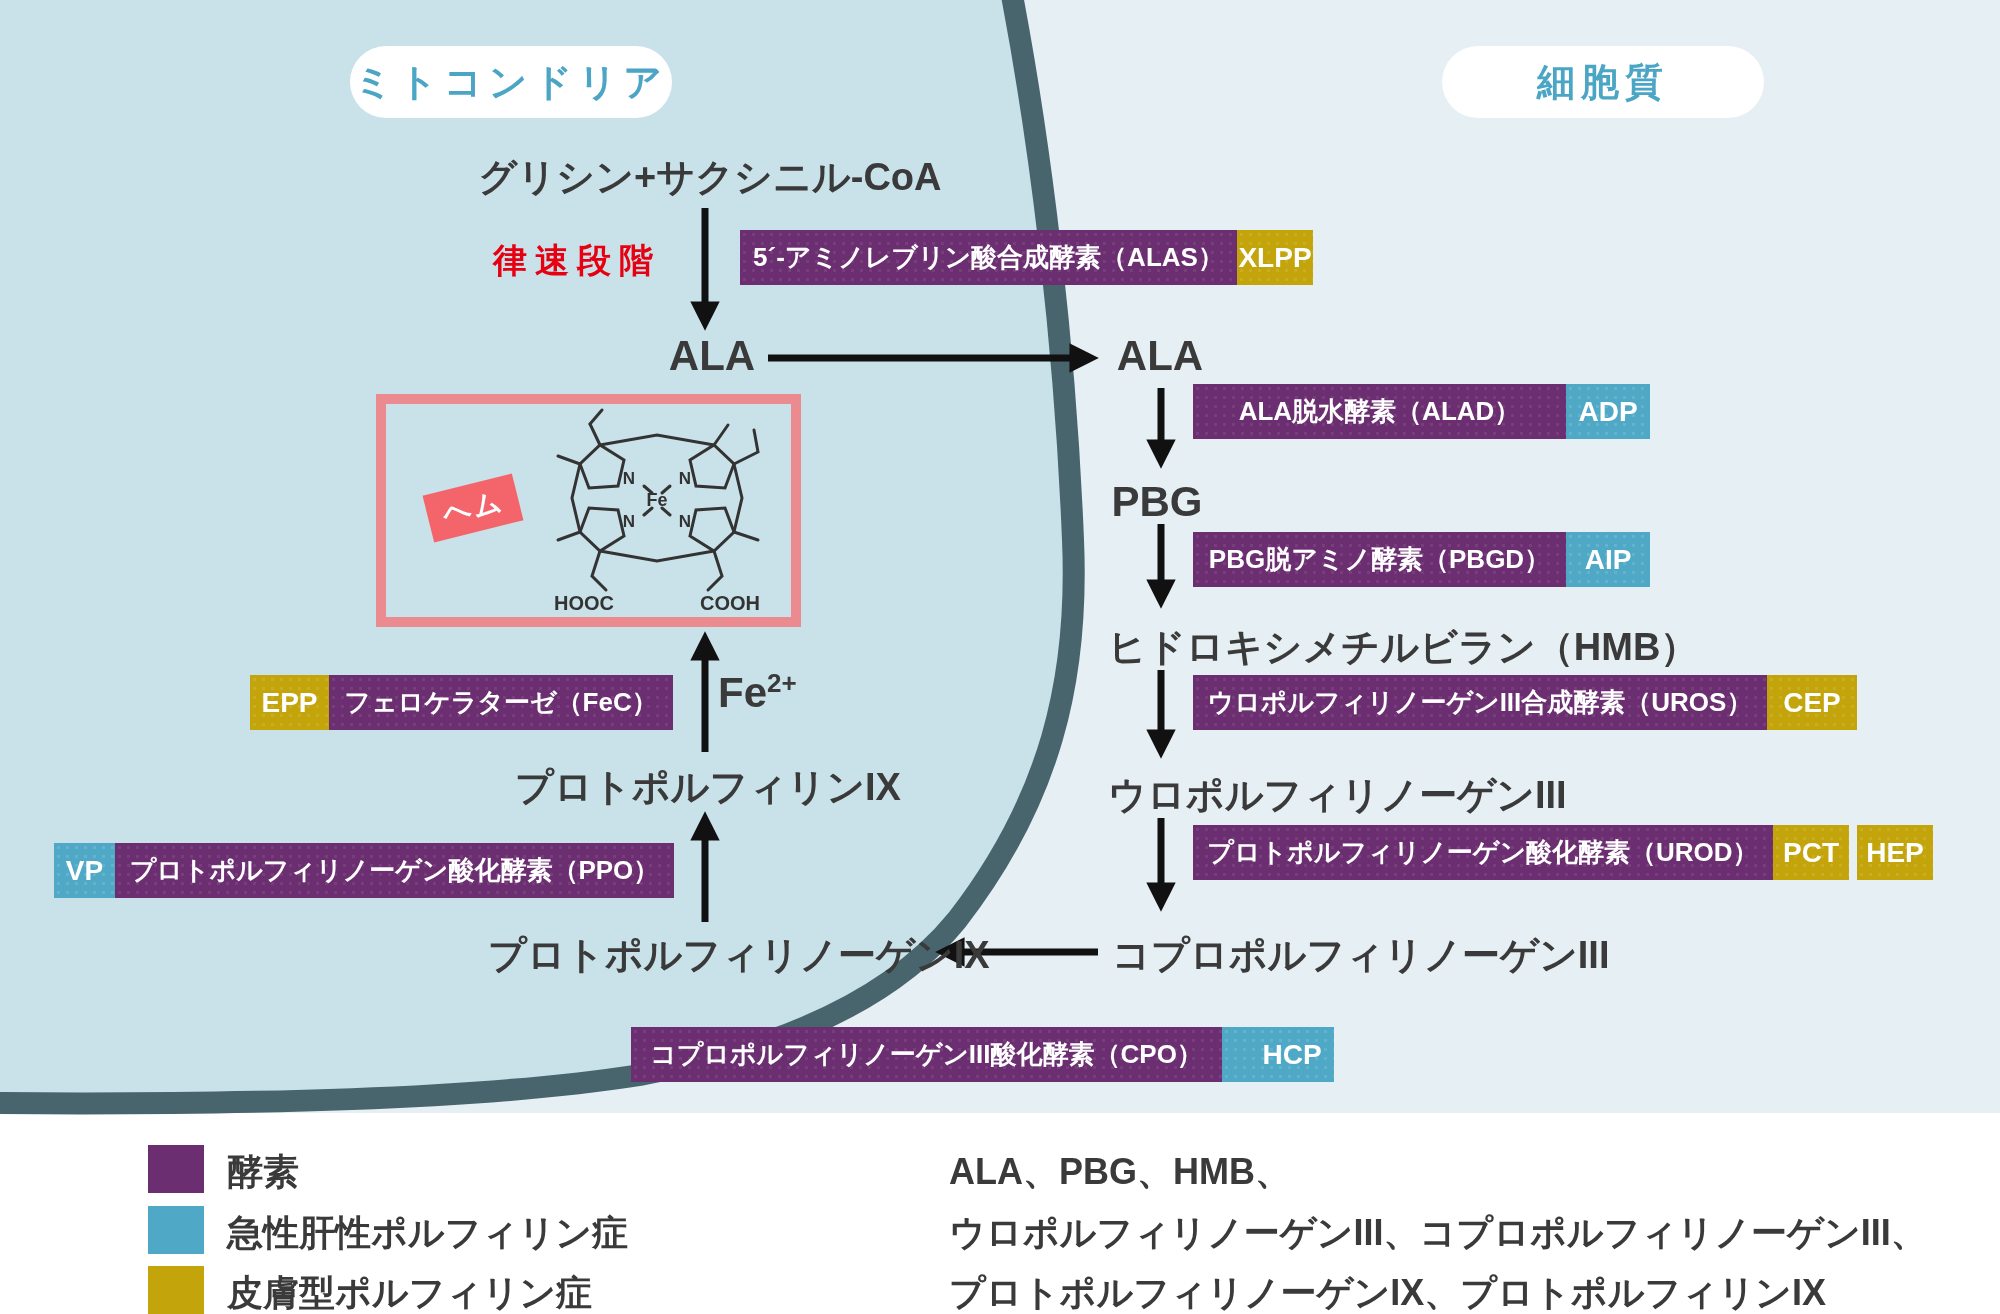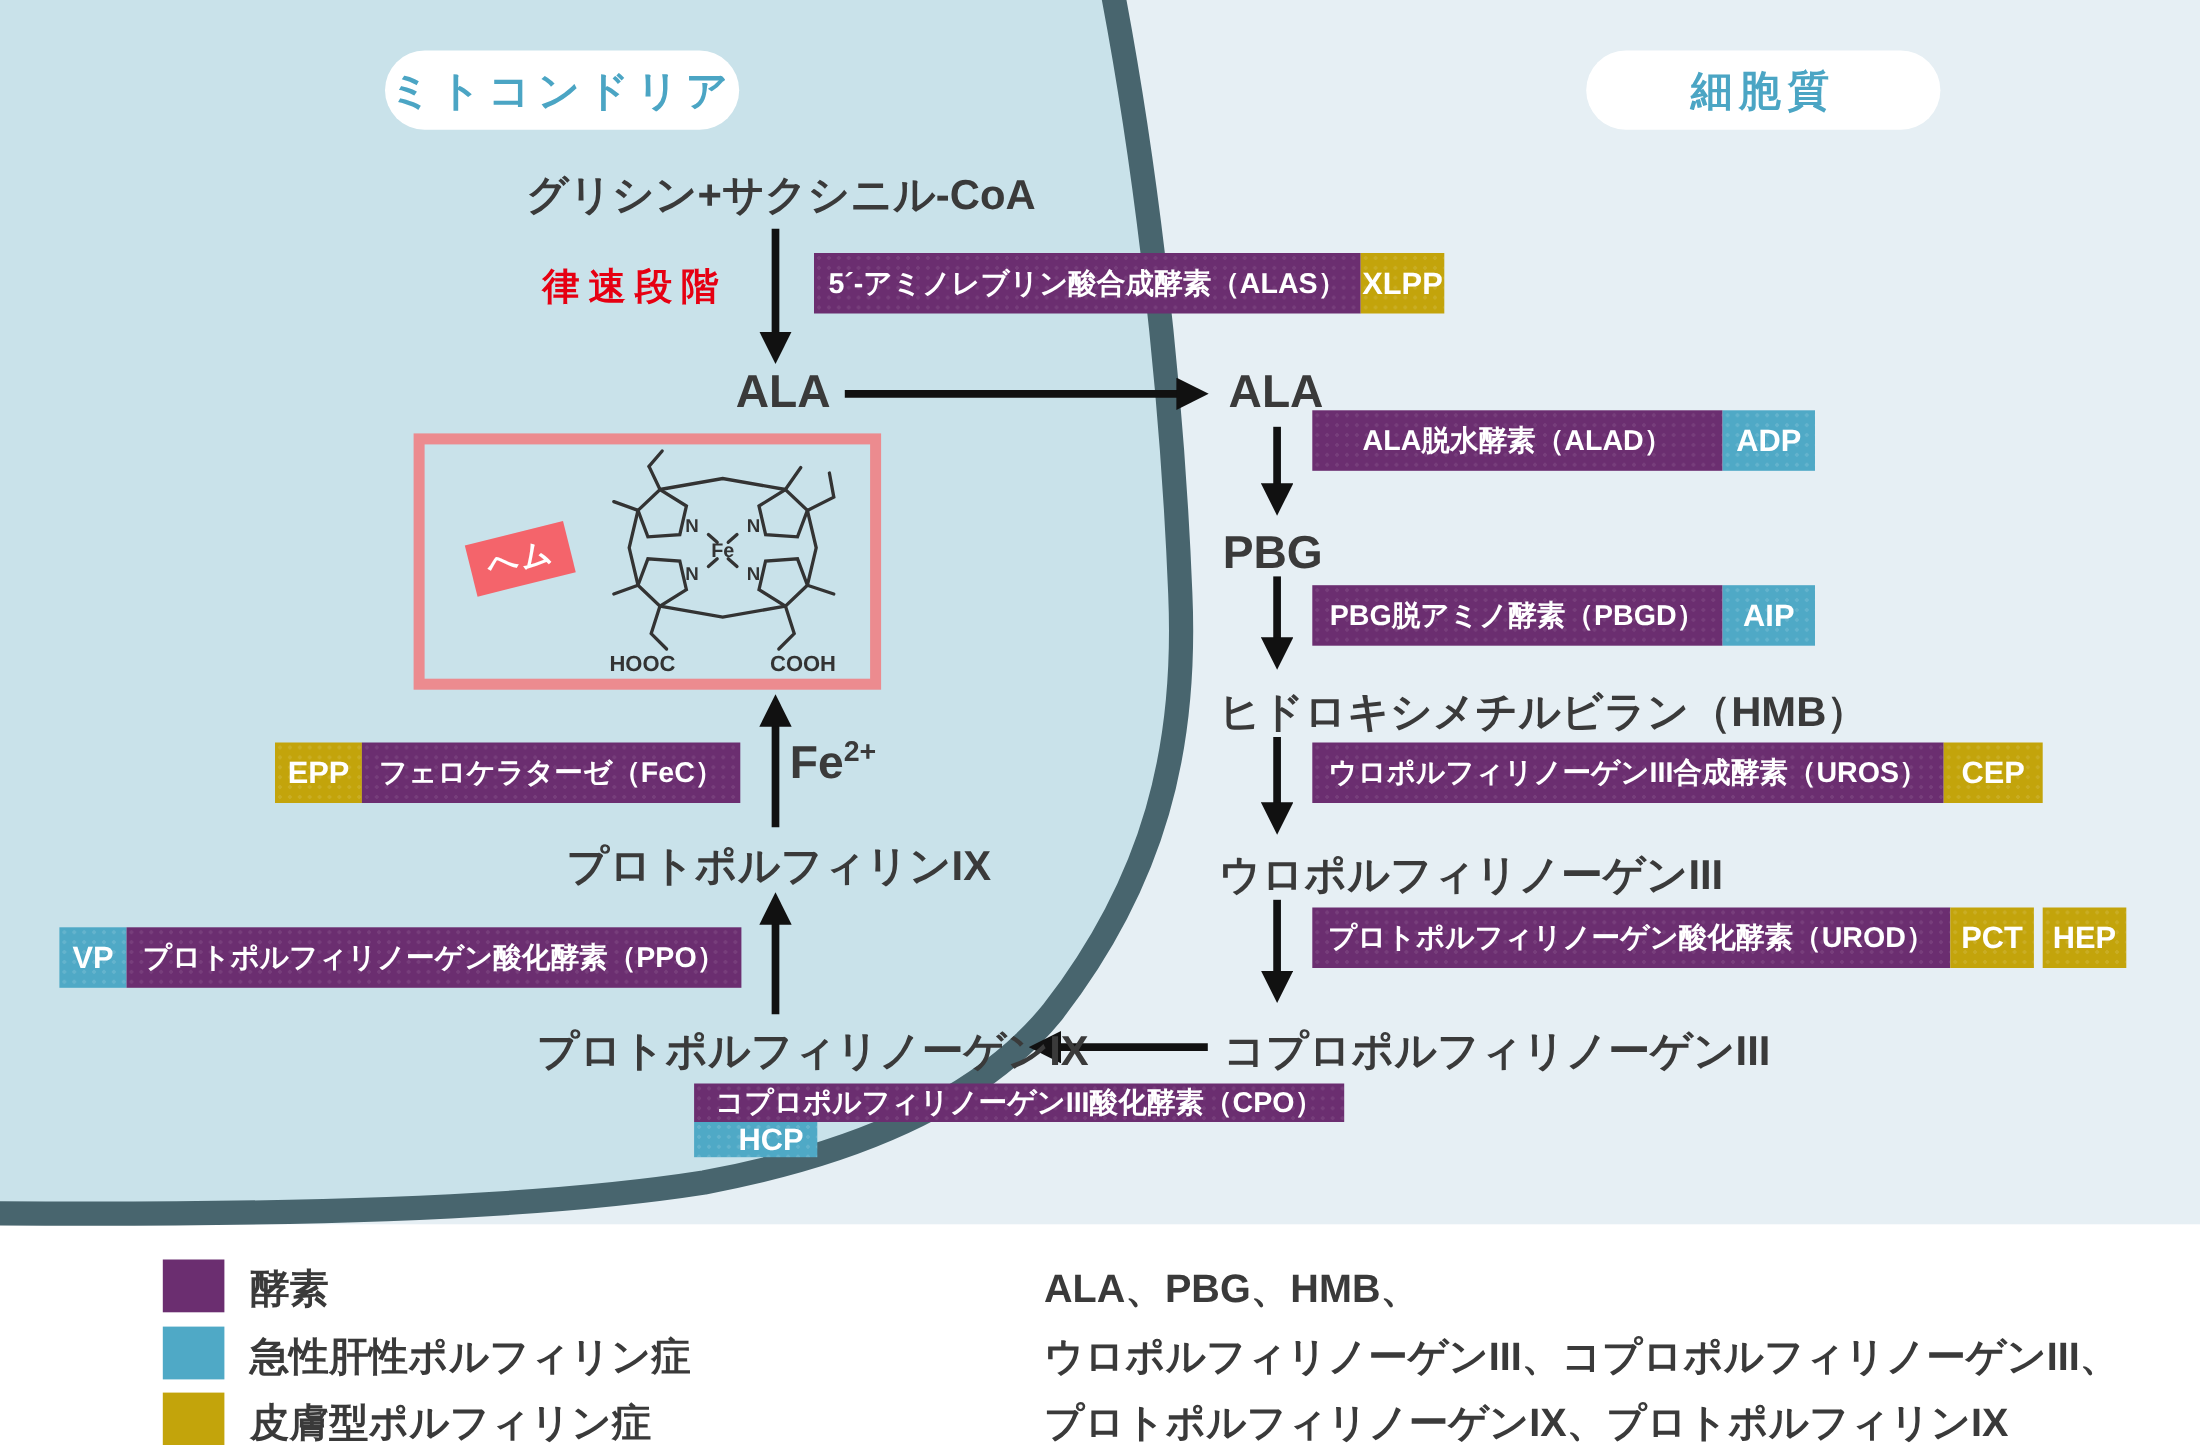--- a/index.html
+++ b/index.html
@@ -32,25 +32,25 @@
   
   .erow{position:absolute;display:flex;height:55px;z-index:3;}
   .ebox{background-color:#6B2E70;background-image:radial-gradient(rgba(255,255,255,0.08) 1.5px,transparent 1.5px);background-size:9px 9px;
         color:#fff;display:flex;align-items:center;justify-content:center;font-weight:bold;font-size:26px;white-space:nowrap;}
   .etag{display:flex;align-items:center;justify-content:center;color:#fff;font-weight:bold;font-size:28px;}
   .etag.gold{background-color:#C3A40B;background-image:radial-gradient(rgba(255,255,255,0.10) 1.5px,transparent 1.5px);background-size:9px 9px;}
   .etag.blue{background-color:#4FA9C6;background-image:radial-gradient(rgba(255,255,255,0.12) 1.5px,transparent 1.5px);background-size:9px 9px;}
   .gap8{margin-left:8px;}
 
   .r-alas{left:740px;top:230px;}   .r-alas .ebox{width:497px;}  .r-alas .etag{width:76px;}
-  .r-alad{left:1193px;top:373px;}  .r-alad .ebox{width:373px;}  .r-alad .etag{width:84px;}
+  .r-alad{left:1193px;top:384px;}  .r-alad .ebox{width:373px;}  .r-alad .etag{width:84px;}
   .r-pbgd{left:1193px;top:532px;}  .r-pbgd .ebox{width:373px;}  .r-pbgd .etag{width:84px;}
   .r-uros{left:1193px;top:675px;}  .r-uros .ebox{width:574px;}  .r-uros .etag{width:90px;}
   .r-urod{left:1193px;top:825px;}  .r-urod .ebox{width:580px;}  .r-urod .etag{width:76px;}
-  .r-cpo{left:631px;top:985px;flex-direction:column;}    .r-cpo .ebox{width:591px;}   .r-cpo .etag{width:84px;padding-left:28px;}
+  .r-cpo{left:631px;top:1027px;}    .r-cpo .ebox{width:591px;}   .r-cpo .etag{width:84px;padding-left:28px;}
   .r-ppo{left:54px;top:843px;}     .r-ppo .ebox{width:559px;}   .r-ppo .etag{width:61px;}
   .r-fec{left:250px;top:675px;}    .r-fec .ebox{width:344px;}   .r-fec .etag{width:79px;}
 
   
   .heme-box{position:absolute;left:376px;top:394px;width:405px;height:213px;border:10px solid #EC8B8F;z-index:2;}
   .heme-label{position:absolute;left:427px;top:484px;width:92px;height:48px;background:#F4646B;color:#fff;font-weight:bold;
               font-size:28px;display:flex;align-items:center;justify-content:center;transform:rotate(-14deg);z-index:4;letter-spacing:2px;}
   .porphyrin{position:absolute;left:532px;top:398px;z-index:3;}
 
   

